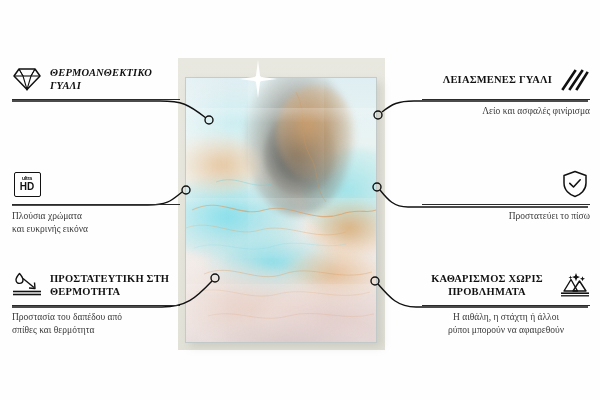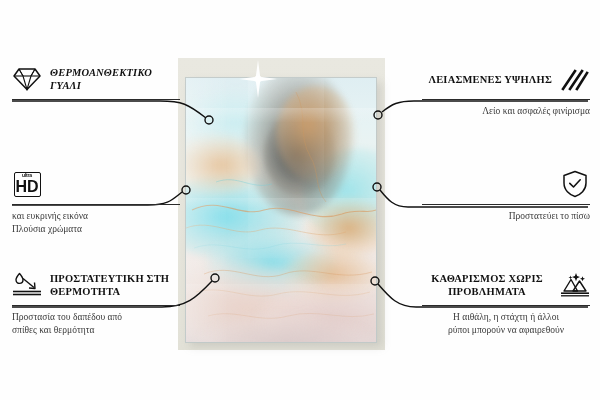--- a/index.html
+++ b/index.html
@@ -125,21 +125,21 @@
     align-items: center; justify-content: center;
     line-height: 1;
   }
   .hd-badge .u {
     font-family: "Liberation Sans", sans-serif;
     font-size: 5px; font-weight: bold; color: #111;
     letter-spacing: -0.2px;
   }
   .hd-badge .h {
     font-family: "Liberation Sans", sans-serif;
-    font-size: 16px; font-weight: bold; color: #111;
+    font-size: 10px; font-weight: bold; color: #111;
     margin-top: 1px;
     text-align: center;
   }
 </style>
 </head>
 <body>
 
 <div id="stage">
 
   <div id="backdrop"></div>
@@ -258,22 +258,22 @@
     <div class="head">
       <span class="ficon">
         <span class="hd-badge">
           <span class="u">ultra</span>
           <span class="h">HD</span>
         </span>
       </span>
     </div>
     <div class="rule"></div>
     <div class="fdesc">
+      <div>Πλούσια χρώματα</div>
       <div>και ευκρινής εικόνα</div>
-      <div>Πλούσια χρώματα</div>
     </div>
   </div>
 
   <div class="feature left" id="feat-heat-resist">
     <div class="head">
       <span class="ficon">
         <svg width="30" height="26" viewBox="0 0 30 26">
           <path d="M7.5 1.5 C5.2 4.2 4 6 4 7.8 C4 10 5.6 11.4 7.5 11.4 C9.4 11.4 11 10 11 7.8 C11 6 9.8 4.2 7.5 1.5 Z" fill="none" stroke="#111" stroke-width="1.4" stroke-linejoin="round"></path>
           <path d="M11 6.5 L22 15.5" stroke="#111" stroke-width="1.4"></path>
           <path d="M22.5 10.5 L23 16.5 L17 16" fill="none" stroke="#111" stroke-width="1.4" stroke-linejoin="round"></path>
@@ -294,21 +294,21 @@
     <div class="head">
       <span class="ficon">
         <svg width="28" height="24" viewBox="0 0 28 24">
           <g stroke="#111" stroke-width="2.6" stroke-linecap="square">
             <path d="M2 22 L14 4"></path>
             <path d="M9 22 L21 4"></path>
             <path d="M16 22 L26 6"></path>
           </g>
         </svg>
       </span>
-      <span class="ftitle">ΛΕΙΑΣΜΕΝΕΣ ΥΨΗΛΗΣ</span>
+      <span class="ftitle">ΛΕΙΑΣΜΕΝΕΣ ΓΥΑΛΙ</span>
     </div>
     <div class="rule"></div>
     <div class="fdesc">
       <div>Λείο και ασφαλές φινίρισμα</div>
       <div></div>
     </div>
   </div>
 
   <div class="feature right" id="feat-membrane">
     <div class="head">

